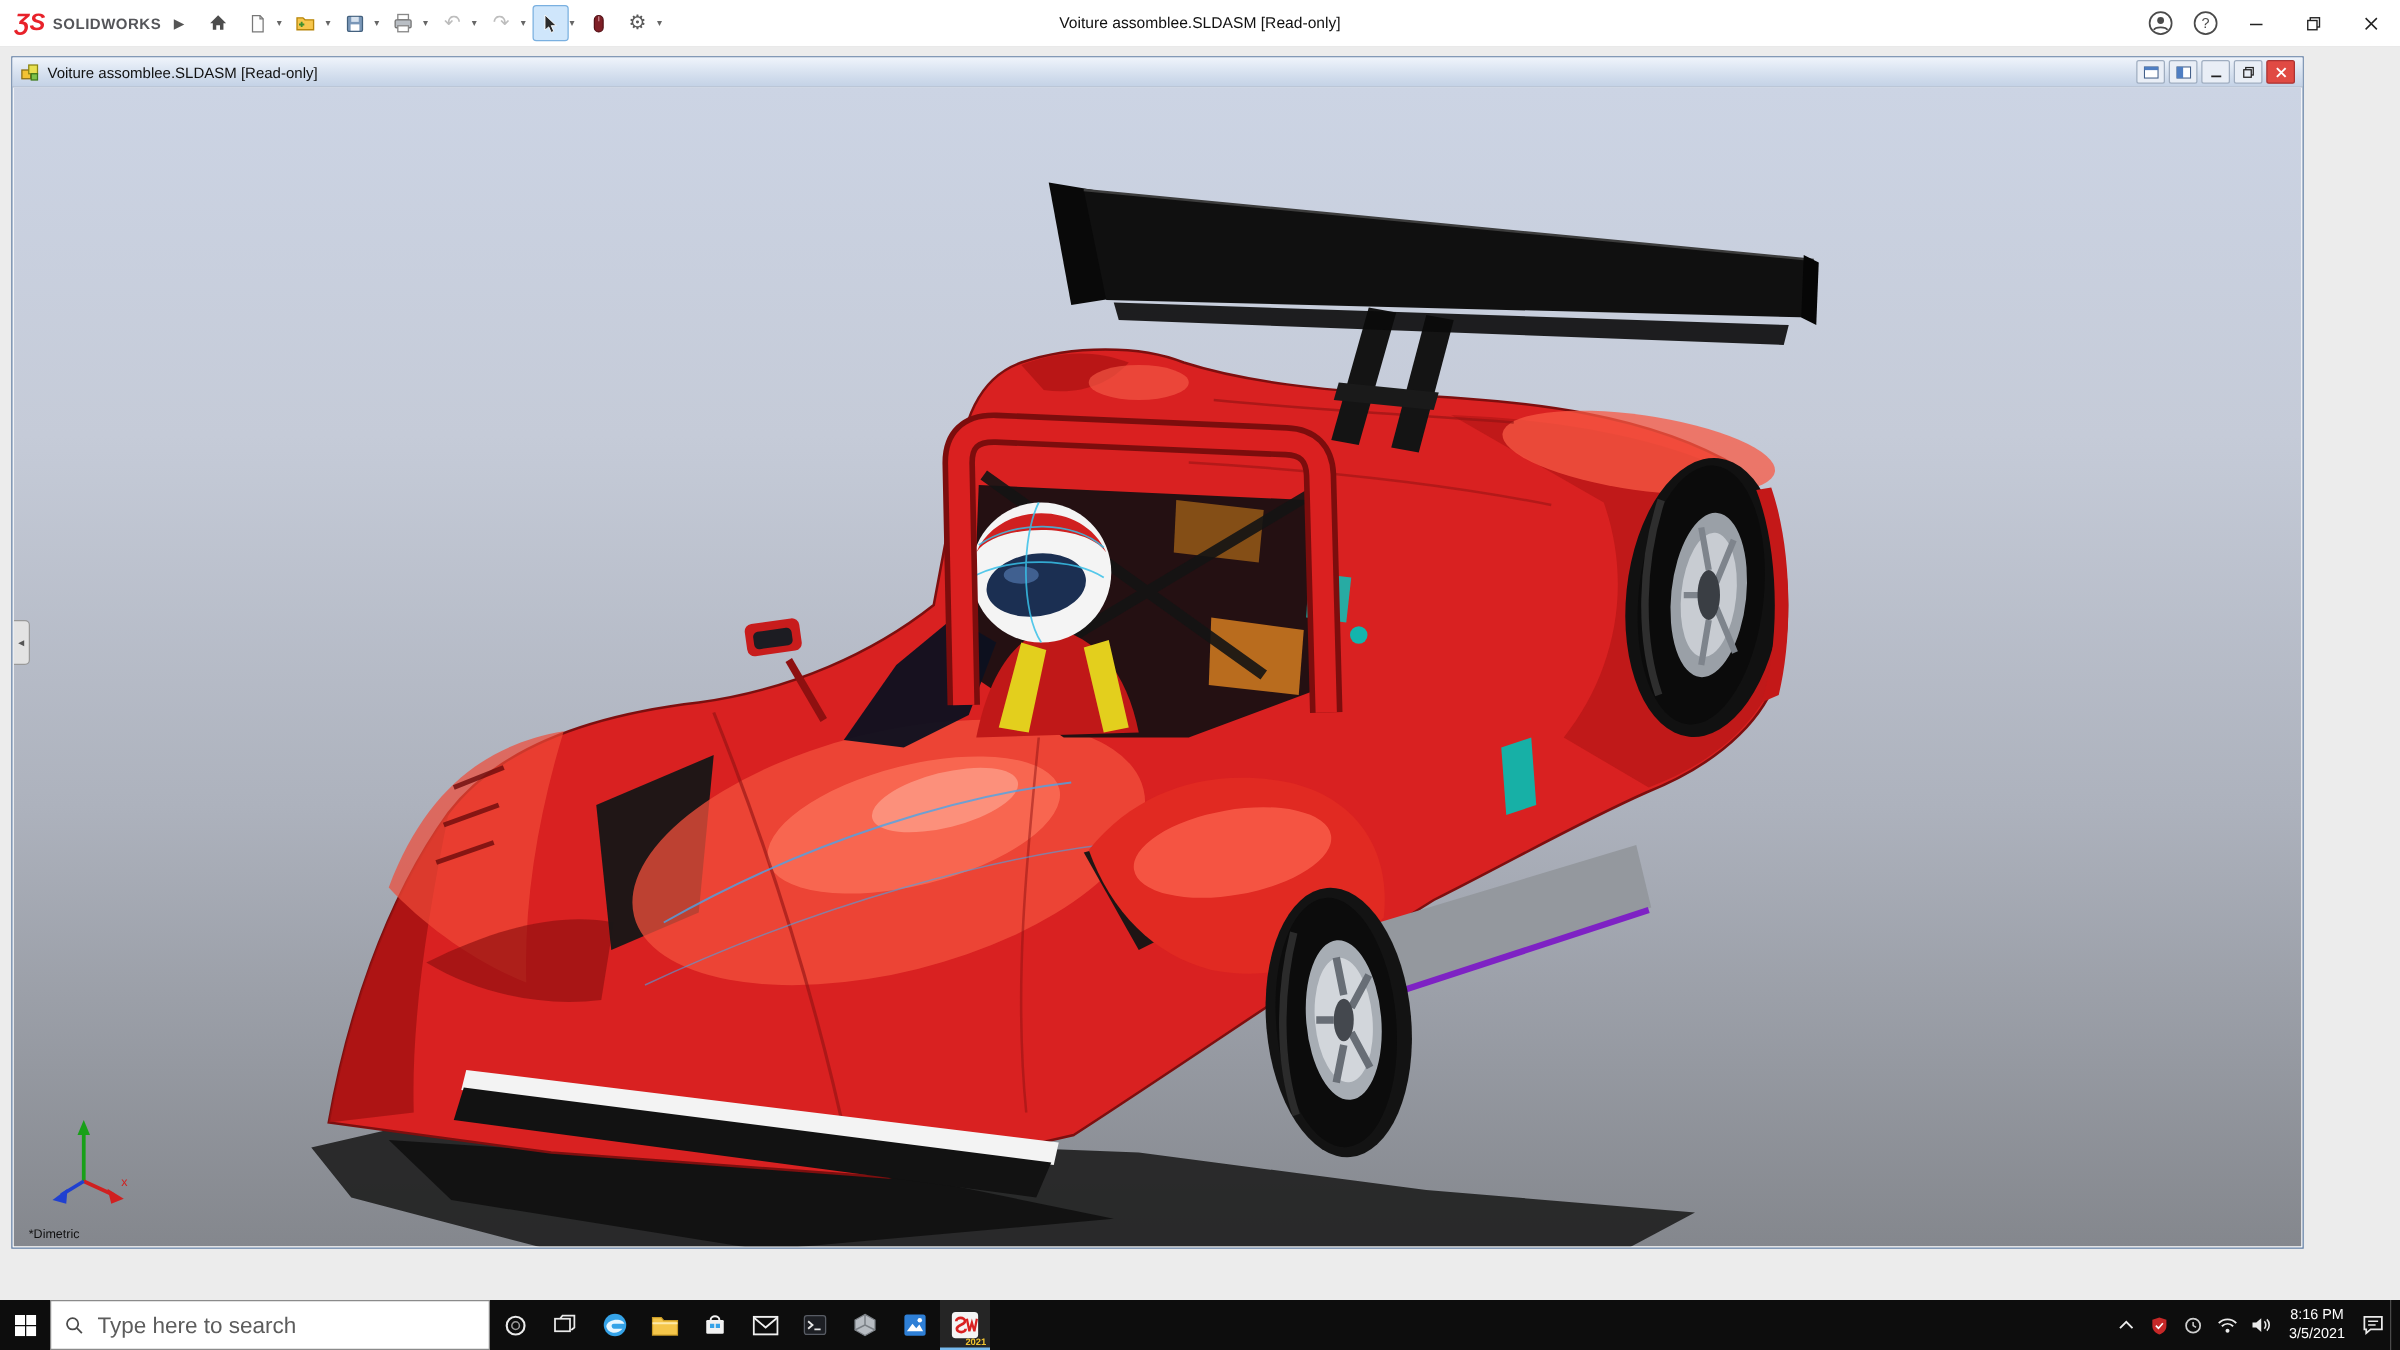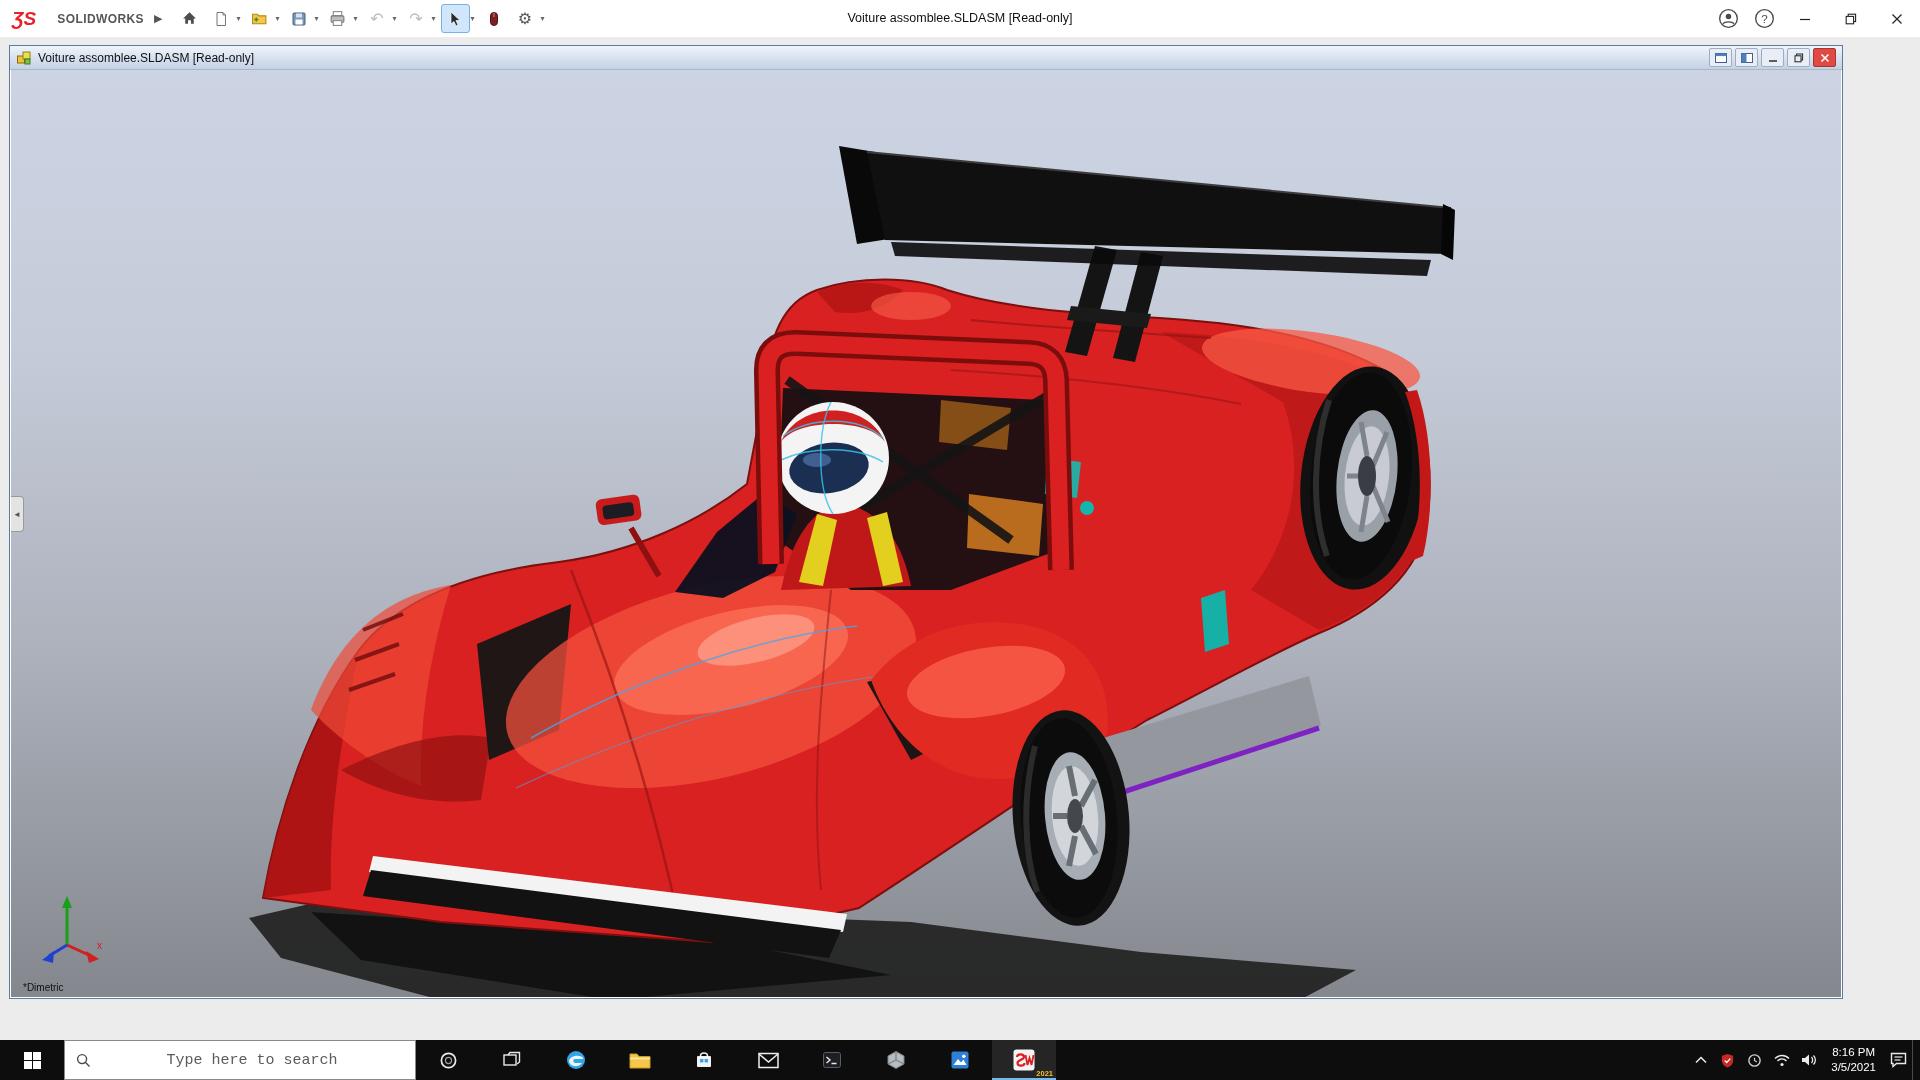--- a/index.html
+++ b/index.html
@@ -1,21 +1,21 @@
 <!DOCTYPE html>
 <html><head>
 <meta charset="utf-8">
 <style>
   html,body{margin:0;padding:0;background:#000;}
   body{font-family:"Liberation Sans", sans-serif;}
   .screen{position:relative;width:1920px;height:1080px;overflow:hidden;background:#ececec;}
 
   
   .titlebar{position:absolute;top:0;left:0;right:0;height:37px;background:#ffffff;border-bottom:1px solid #d6d6d6;display:flex;align-items:center;}
-  .brand{display:flex;align-items:center;gap:21px;padding:0 8px 0 12px;}
+  .brand{display:flex;align-items:center;gap:6px;padding:0 8px 0 12px;}
   .brand-mark{color:#e8222a;font-weight:bold;font-style:italic;font-size:19px;}
   .brand-name{font-weight:bold;font-size:12px;color:#55565a;letter-spacing:.4px;}
   .expand{font-size:11px;color:#555;margin:0 12px 0 2px;}
   .tools{display:flex;align-items:center;}
   .btn-tool{width:27px;height:27px;display:flex;align-items:center;justify-content:center;border:1px solid transparent;border-radius:3px;margin:0 1px;}
   .btn-tool.active{background:#cfe6fb;border-color:#7ab0e0;}
   .btn-tool .glyph{font-size:16px;color:#5a5a5a;line-height:1;}
   .btn-tool .glyph.disabled{color:#bdbdbd;}
   .caret{font-size:8px;color:#666;margin:0 4px 0 0;}
   .app-doc-title{position:absolute;left:50%;top:0;transform:translateX(-50%);line-height:37px;font-size:12.5px;color:#111;white-space:nowrap;}
@@ -33,24 +33,24 @@
   .doc-btn.close{background:#e04a43;border-color:#a33;color:#fff;font-weight:bold;}
 
   .viewport{position:absolute;top:24px;left:1px;right:1px;bottom:1px;background:linear-gradient(180deg,#ccd4e4 0%,#c5cbd8 30%,#adb2bd 62%,#84878d 100%);overflow:hidden;}
   .viewport svg.model{position:absolute;inset:0;display:block;}
   .collapse-tab{position:absolute;left:0;top:46%;width:12px;height:34px;background:#e3e3e3;border:1px solid #9a9a9a;border-left:none;border-radius:0 4px 4px 0;display:flex;align-items:center;justify-content:center;font-size:8px;color:#555;}
   .triad{position:absolute;left:22px;bottom:26px;width:74px;height:84px;}
   .view-label{position:absolute;left:12px;bottom:4px;font-size:10px;color:#101010;}
 
   
   .taskbar{position:absolute;bottom:0;left:0;right:0;height:40px;background:#0d0d0d;display:flex;align-items:stretch;color:#fff;}
-  .tb-item{width:64px;display:flex;align-items:center;justify-content:center;position:relative;}
+  .tb-item{width:40px;display:flex;align-items:center;justify-content:center;position:relative;}
   .tb-item.active{background:#252525;box-shadow:inset 0 -2px 0 #76b9ed;}
   .search{width:352px;background:#ffffff;border:1px solid #8a8a8a;display:flex;align-items:center;gap:9px;padding:0 11px;box-sizing:border-box;}
-  .search input{flex:1;border:0;outline:0;font-size:15px;color:#333;background:transparent;font-family:Liberation Mono, monospace;text-align:center;}
+  .search input{flex:1;border:0;outline:0;font-size:18px;color:#333;background:transparent;font-family:Liberation Sans, sans-serif;}
   .search input::placeholder{color:#5c5c5c;opacity:1;}
   .tray{margin-left:auto;display:flex;align-items:stretch;}
   .tray .tb-item{width:27px;}
   .clock{display:flex;flex-direction:column;align-items:center;justify-content:center;font-size:11.5px;line-height:1.3;padding:4px 9px;white-space:nowrap;}
   .show-desktop{width:7px;border-left:1px solid #4a4a4a;}
   .sw-badge{position:absolute;bottom:2px;right:3px;font-size:7.5px;color:#f0c330;font-weight:bold;}
 </style>
 </head>
 <body>
 

